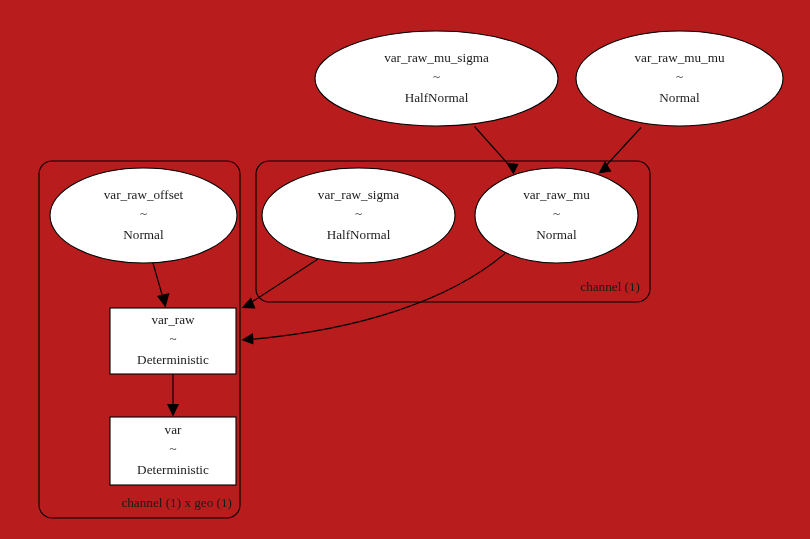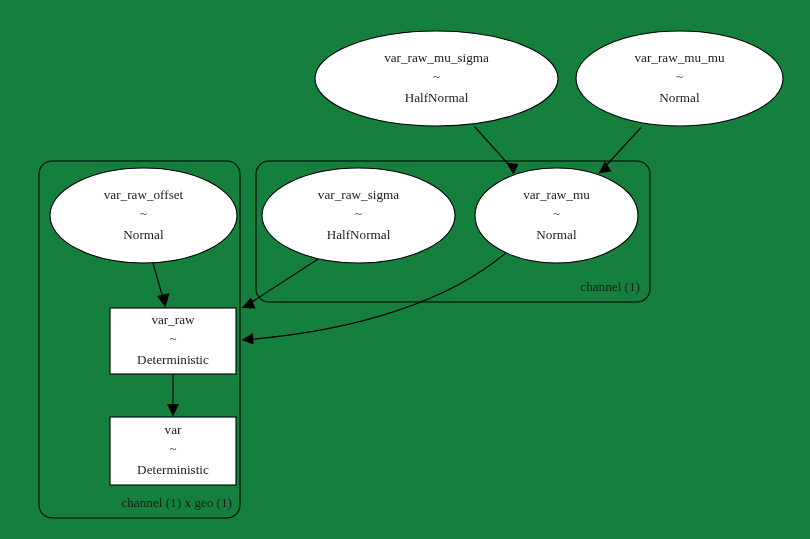--- a/index.html
+++ b/index.html
@@ -10,21 +10,21 @@
   body {
     width: 810px;
     height: 539px;
     font-family: "Liberation Serif", "DejaVu Serif", serif;
     overflow: hidden;
   }
   #graph-root {
     position: relative;
     width: 810px;
     height: 539px;
-    background: #15803d;
+    background: #b91c1c;
   }
   svg#graph-canvas {
     display: block;
     width: 810px;
     height: 539px;
   }
   .plate-shape {
     fill: none;
     stroke: #000000;
     stroke-width: 1.1;

